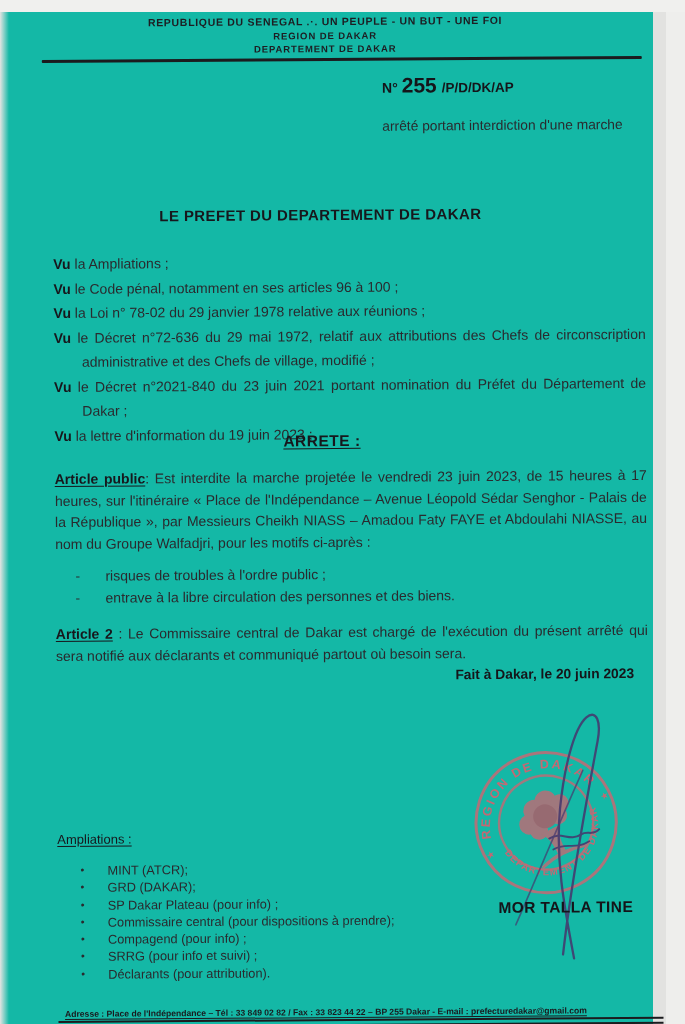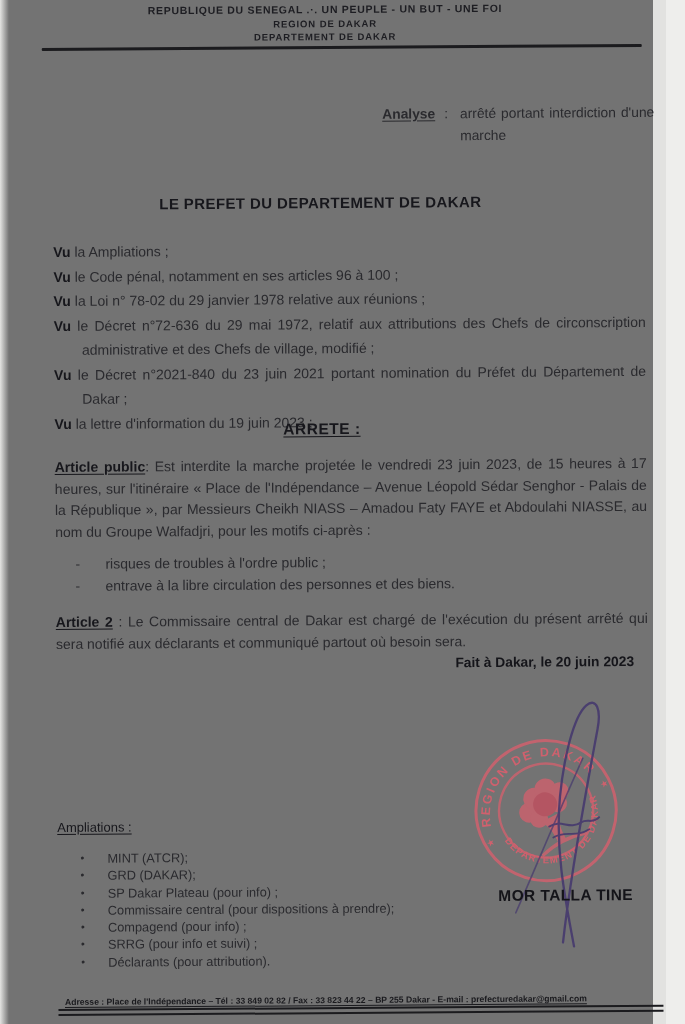--- a/index.html
+++ b/index.html
@@ -3,21 +3,21 @@
 <meta charset="utf-8">
 <style>
   html,body{margin:0;padding:0;}
   body{
     width:685px;height:1024px;position:relative;overflow:hidden;
     background:#f0f0ee;
     font-family:"Liberation Sans", sans-serif;
     color:#2a2a2e;
   }
   .page{
-    position:absolute;inset:0;background:#737373;
+    position:absolute;inset:0;background:#14b8a6;margin-top:12px;
   }
   .edge-right{position:absolute;top:0;bottom:0;right:19px;width:13px;background:#e2e2e0;}
   .edge-right2{position:absolute;top:0;bottom:0;right:0;width:19px;background:#eeeeec;}
   .edge-left{position:absolute;top:0;bottom:0;left:0;width:9px;background:linear-gradient(to right,#e4e4e2,rgba(255,255,255,0));}
   #tilt{position:absolute;inset:0;transform:rotate(-0.4deg);transform-origin:50% 50%;}
 
   .b{font-weight:bold;}
   .u{text-decoration:underline;text-underline-offset:2px;}
 
   .doc-header{position:absolute;top:3px;left:0;right:28px;text-align:center;color:#1d1d22;}
@@ -78,23 +78,25 @@
   <div id="tilt">
 
     <div class="doc-header">
       <div class="l1">REPUBLIQUE DU SENEGAL .·. UN PEUPLE - UN BUT - UNE FOI</div>
       <div class="l2">REGION DE DAKAR</div>
       <div class="l3">DEPARTEMENT DE DAKAR</div>
     </div>
 
     <div class="head-rule"></div>
 
+    <div class="ref-line">
+      <span class="n-prefix">N°</span><span class="n-number">255</span><span class="n-suffix">/P/D/DK/AP</span>
+    </div>
 
     <div class="analyse">
-      <div class="analyse-label"><span class="b u">Analyse</span><span class="analyse-colon">:</span></div>
       <div class="analyse-text">arrêté portant interdiction d'une marche</div>
     </div>
 
     <div class="doc-title">LE PREFET DU DEPARTEMENT DE DAKAR</div>
 
     <div class="visas">
       <div class="visa"><span class="vu">Vu</span> <span>la Ampliations ;</span></div>
       <div class="visa"><span class="vu">Vu</span> <span>le Code pénal, notamment en ses articles 96 à 100 ;</span></div>
       <div class="visa"><span class="vu">Vu</span> <span>la Loi n° 78-02 du 29 janvier 1978 relative aux réunions ;</span></div>
       <div class="visa"><span class="vu">Vu</span> <span>le Décret n°72-636 du 29 mai 1972, relatif aux attributions des Chefs de circonscription administrative et des Chefs de village, modifié ;</span></div>

